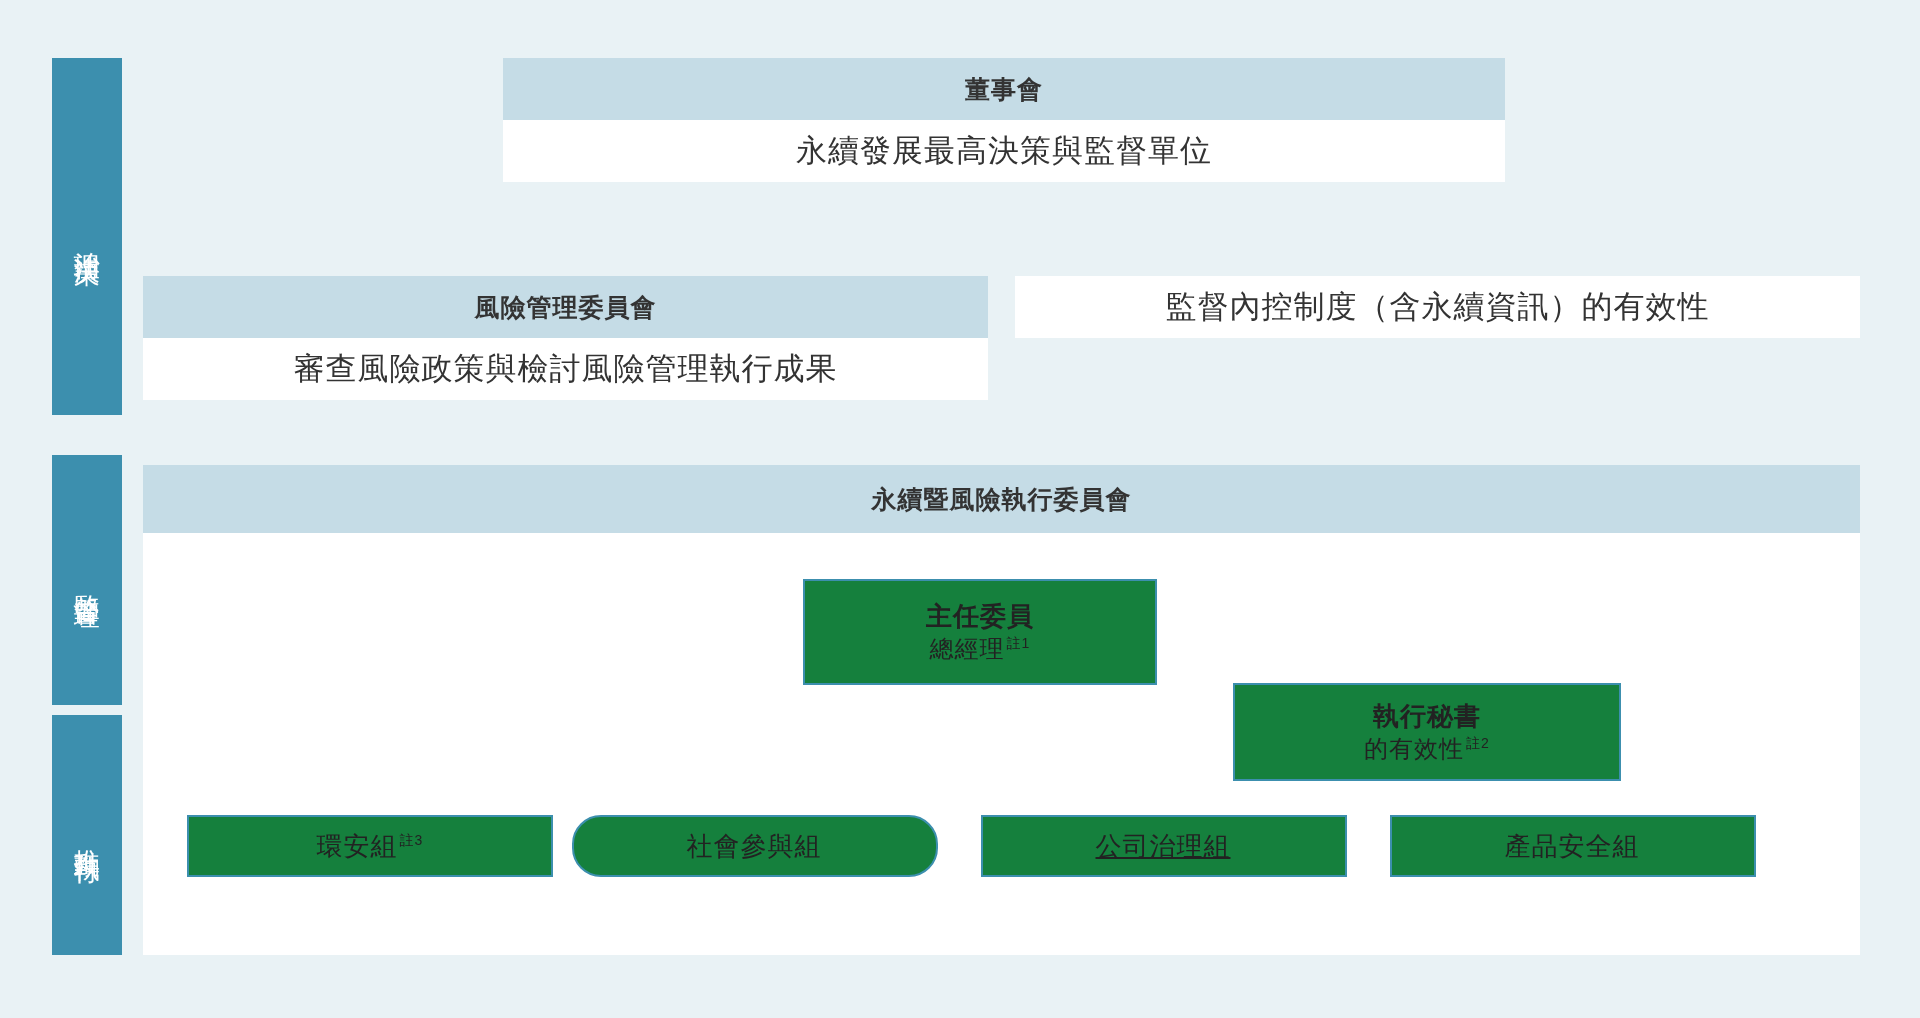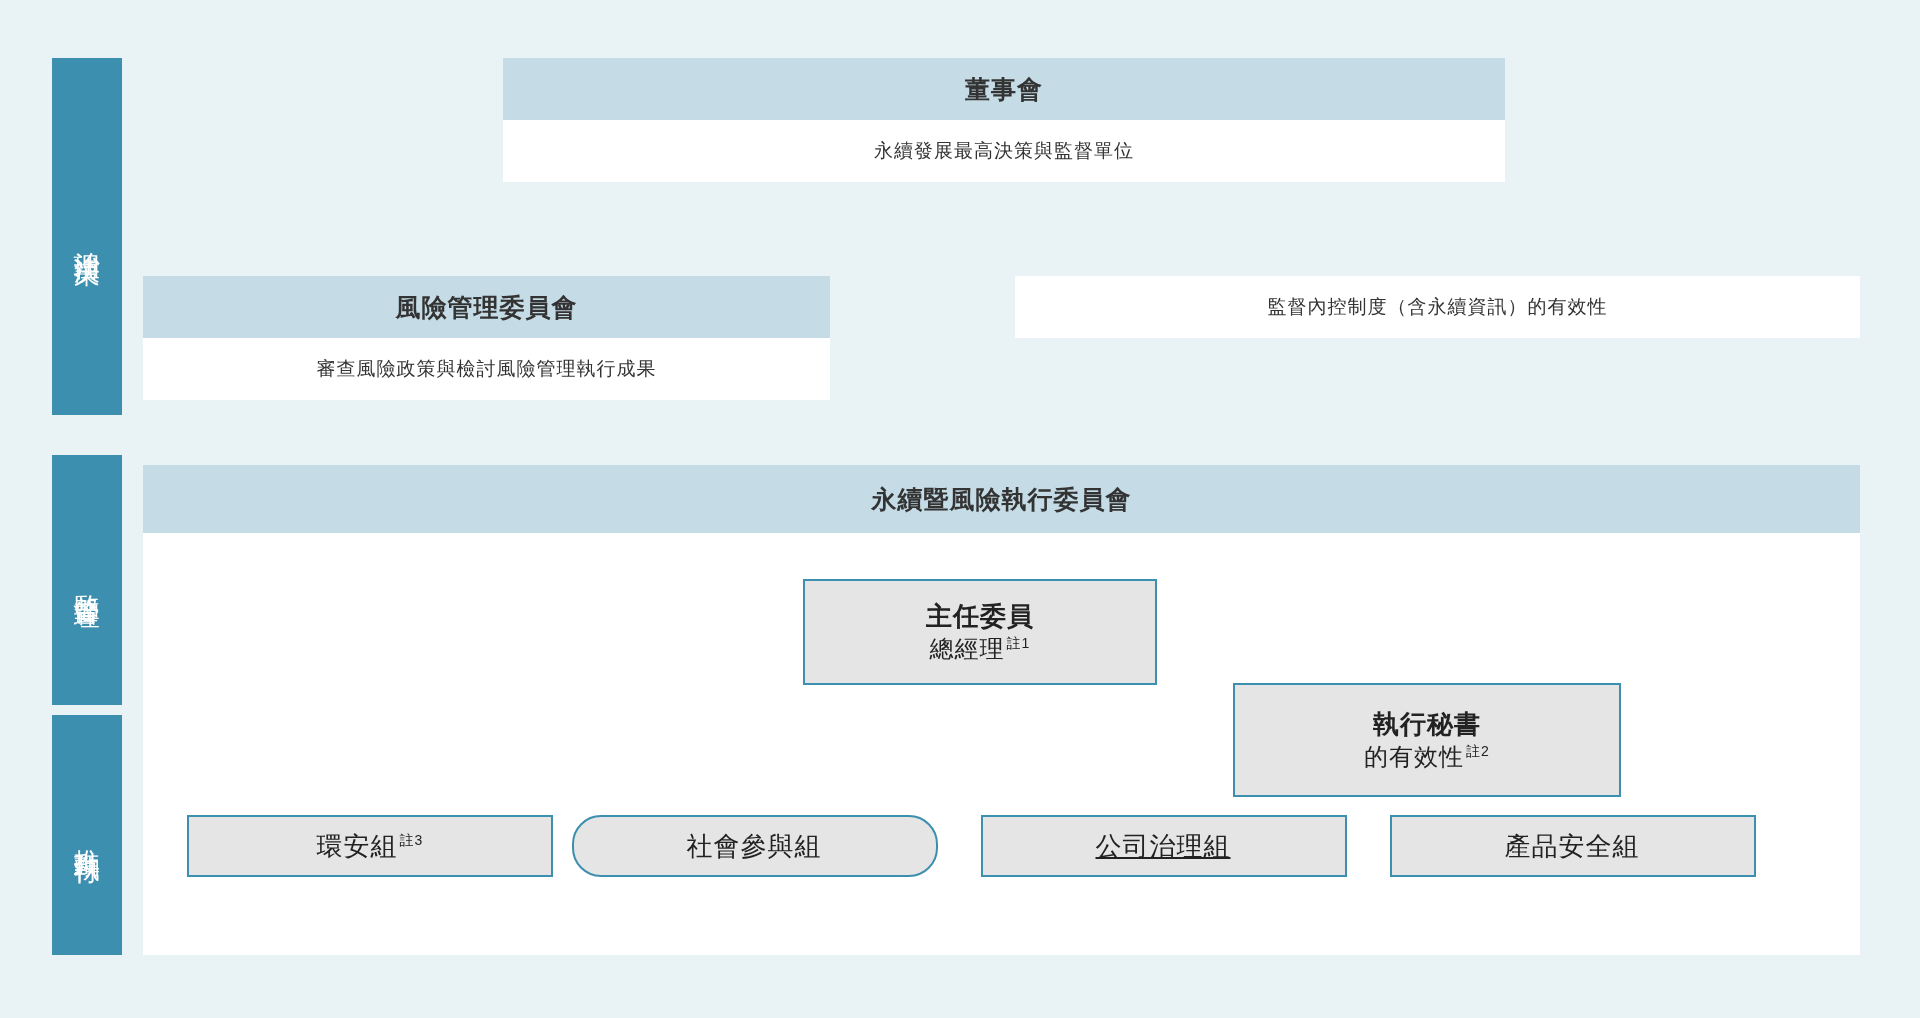--- a/index.html
+++ b/index.html
@@ -33,54 +33,54 @@
   .panel-head{
     background:#c5dce6;
     color:#333333;
     font-size:25px;font-weight:bold;letter-spacing:1px;
     display:flex;align-items:center;justify-content:center;
     height:62px;
   }
   .panel-body{
     background:#ffffff;
     color:#333333;
-    font-size:19px;
+    font-size:31px;
     display:flex;align-items:center;justify-content:center;
     height:62px;
     letter-spacing:1px;
   }
 
   #panel-board{left:503px;top:58px;width:1002px;}
-  #panel-risk{left:143px;top:276px;width:687px;}
+  #panel-risk{left:143px;top:276px;width:845px;}
   #panel-audit{left:1015px;top:276px;width:845px;}
 
   #panel-exec{left:143px;top:465px;width:1717px;height:490px;background:#ffffff;}
   #panel-exec .panel-head{height:68px;}
   .exec-canvas{position:relative;width:100%;height:422px;background:#ffffff;}
 
   
   .connector-layer{position:absolute;inset:0;pointer-events:none;}
 
   
   .node-box{
     position:absolute;
-    background:#e5e5e5;
+    background:#15803d;
     border:2px solid #3c8fae;
     box-sizing:border-box;
     display:flex;flex-direction:column;
     align-items:center;justify-content:center;
     color:#222222;
   }
   .node-title{font-size:26px;font-weight:bold;line-height:1.25;letter-spacing:1px;}
   .node-sub{font-size:24px;font-weight:400;line-height:1.3;letter-spacing:1px;}
   .node-single{font-size:26px;font-weight:400;letter-spacing:1px;}
   sup{font-size:14px;font-weight:400;vertical-align:super;margin-left:2px;}
 
   #node-chair{left:660px;top:46px;width:354px;height:106px;}
-  #node-secretary{left:1090px;top:150px;width:388px;height:114px;}
+  #node-secretary{left:1090px;top:150px;width:388px;height:98px;}
 
   .group-box{height:62px;top:282px;}
   #node-group-0{left:20px;width:366px;margin-left:24px;}
   #node-group-1{left:429px;width:366px;border-radius:29px;}
   #node-group-2{left:838px;width:366px;text-decoration:underline;}
   #node-group-3{left:1247px;width:366px;}
 </style>
 </head>
 <body>
 

